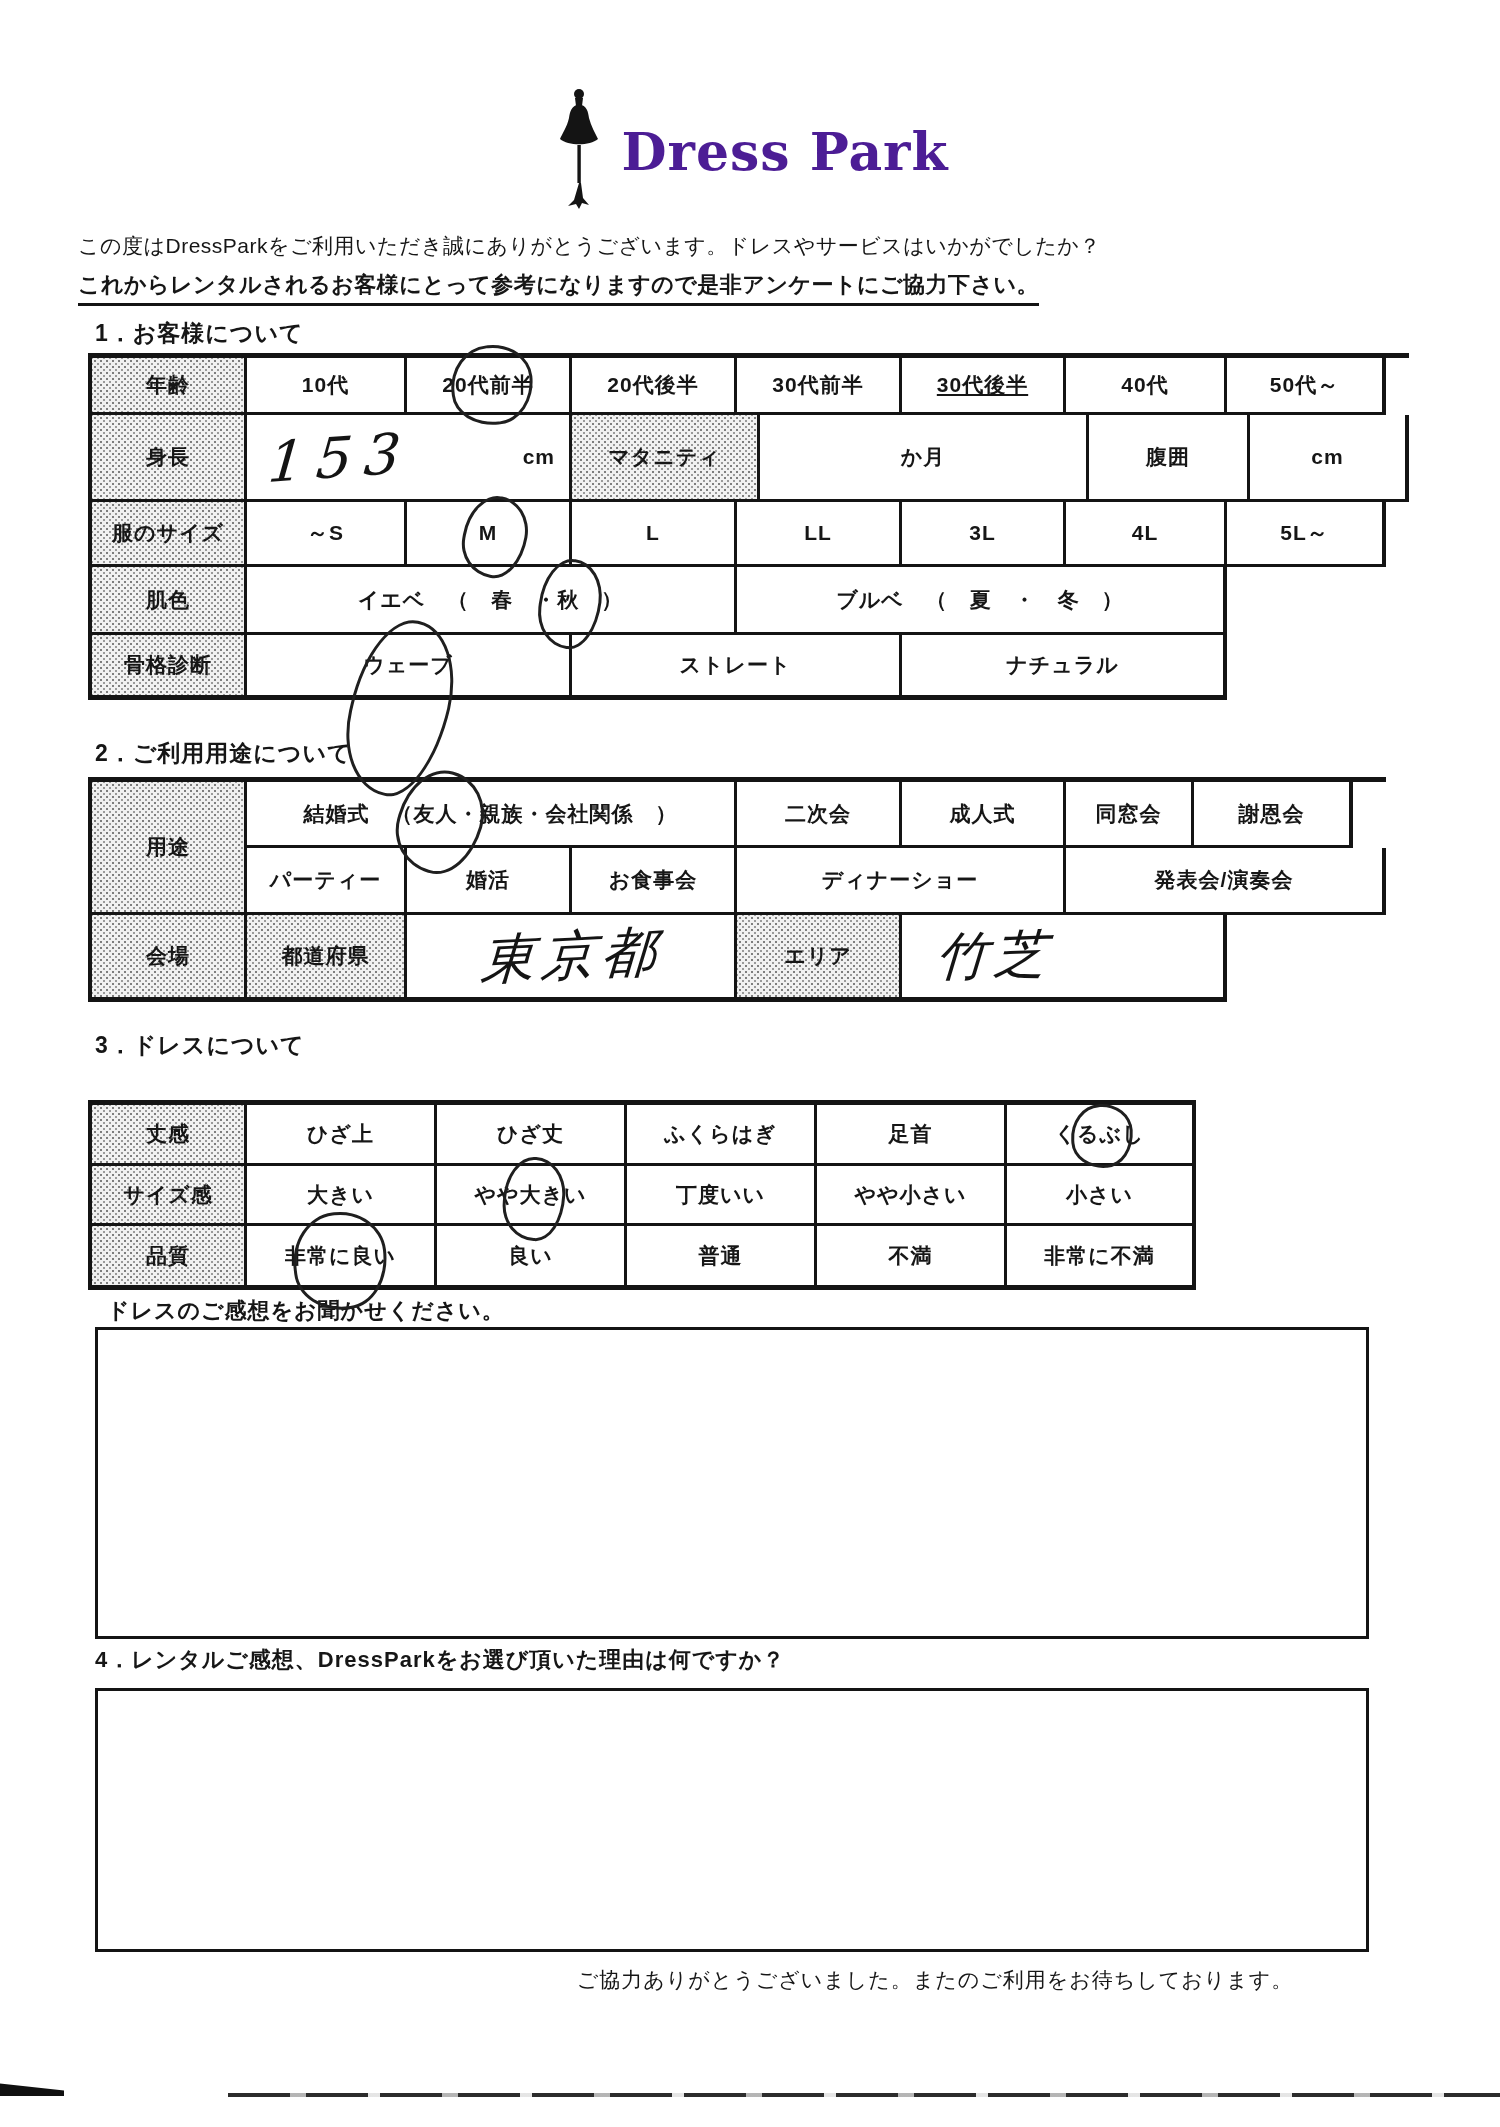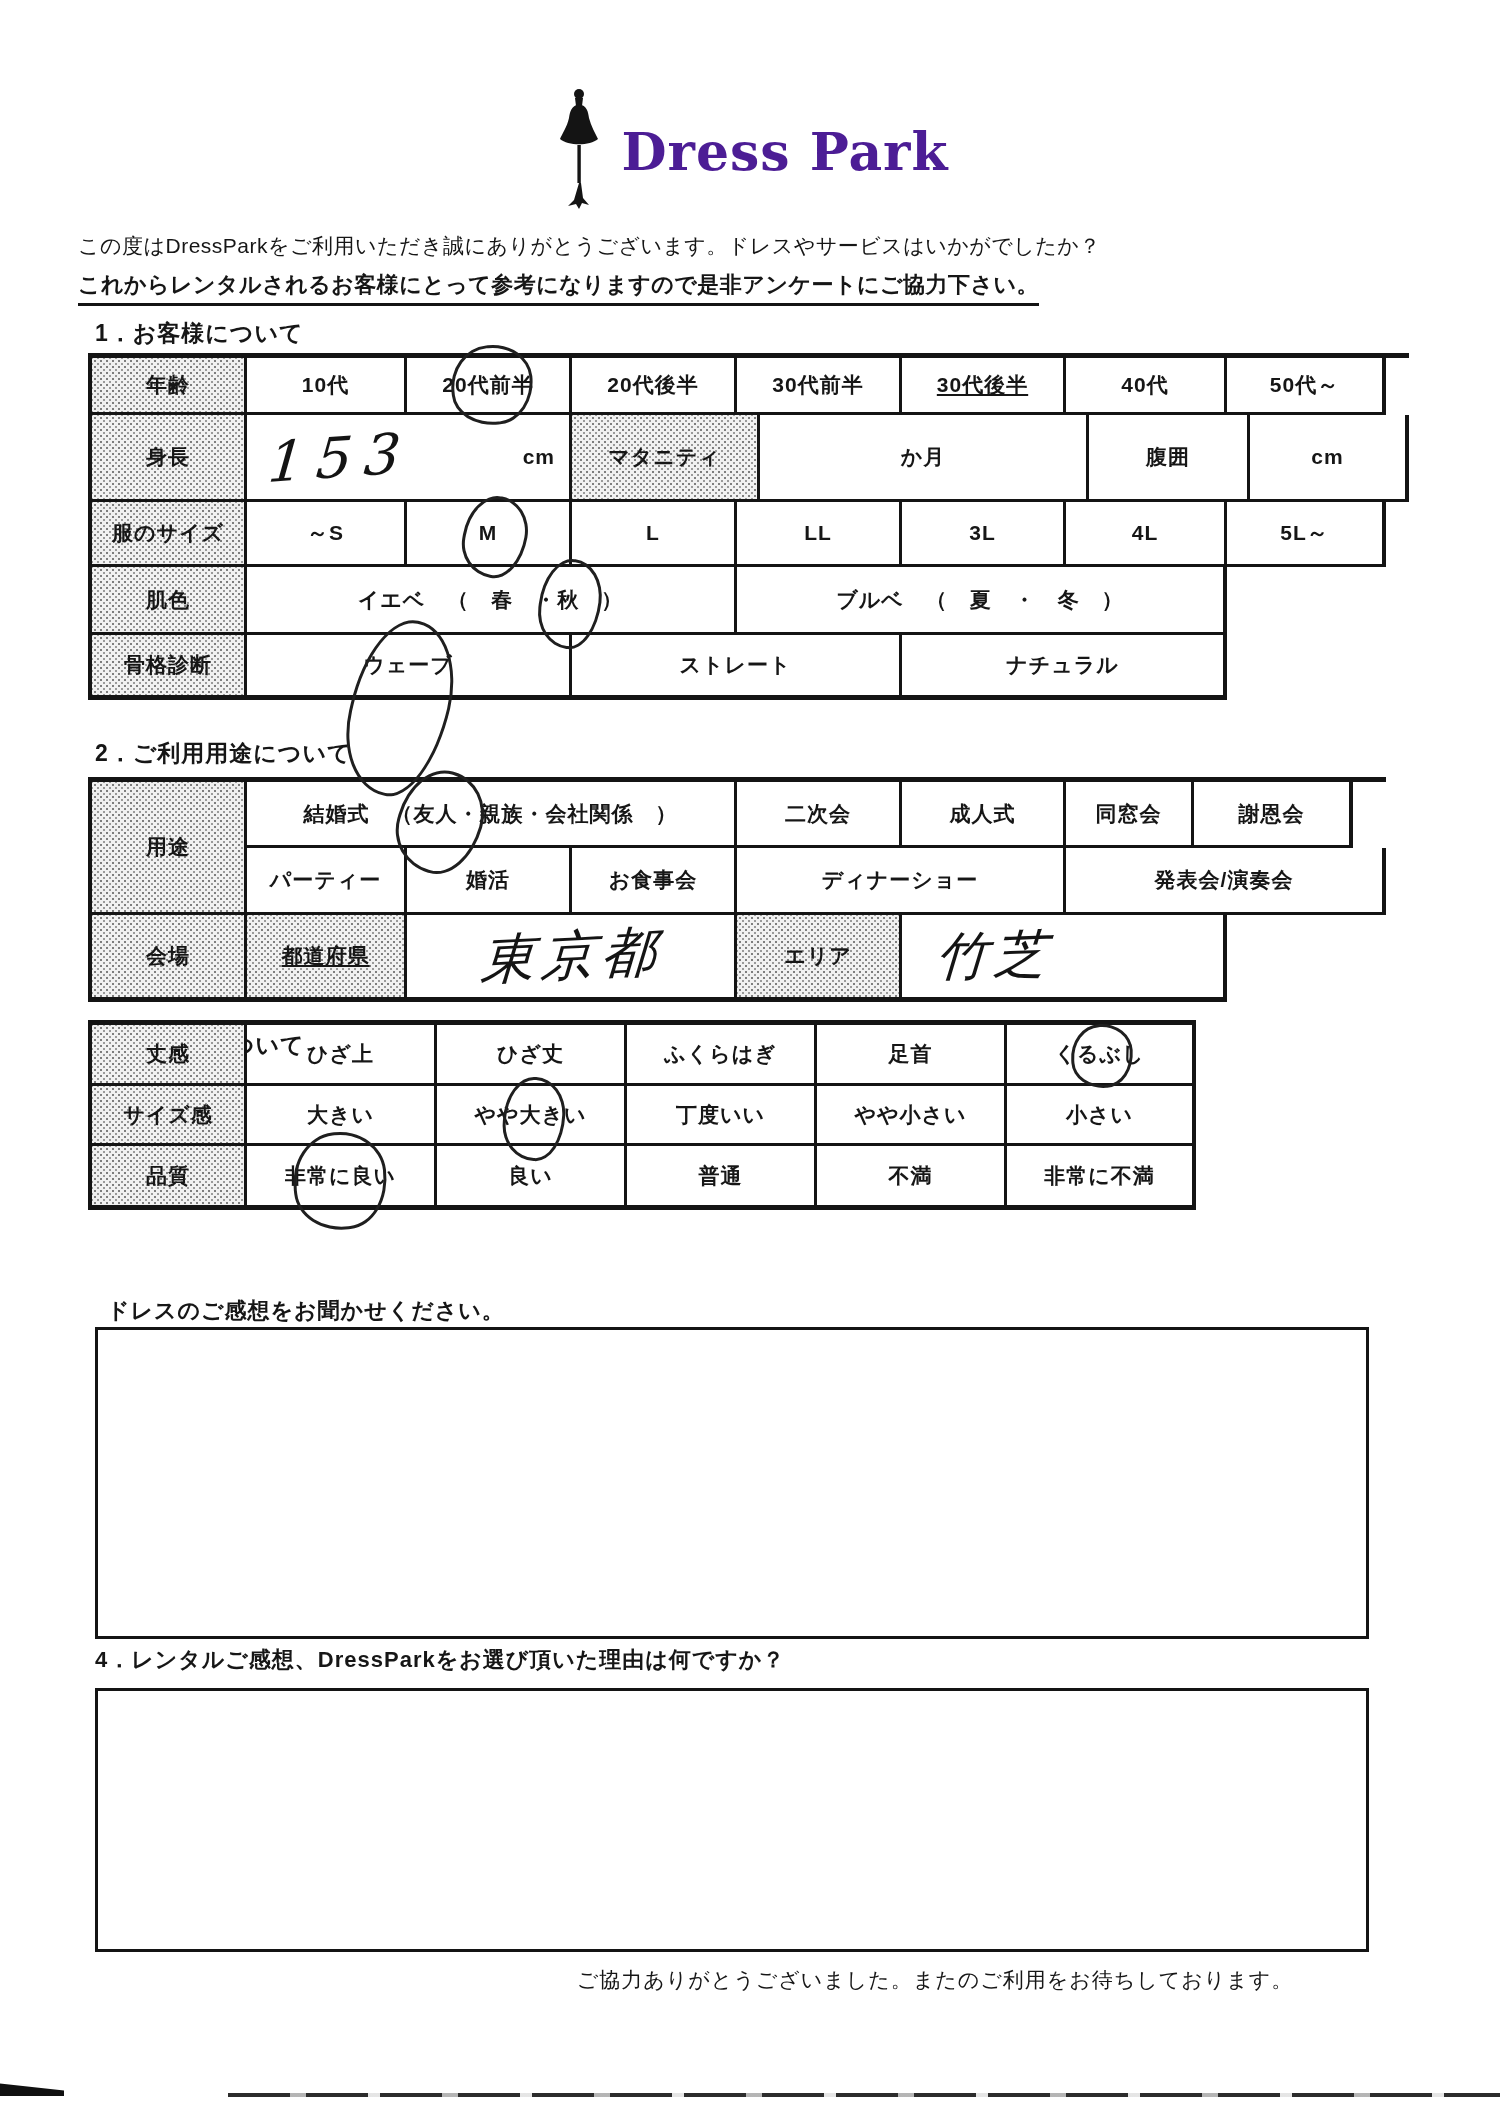--- a/index.html
+++ b/index.html
@@ -183,34 +183,34 @@
           <div class="tc" style="width:165px;">婚活</div>
           <div class="tc" style="width:165px;">お食事会</div>
           <div class="tc" style="width:329px;">ディナーショー</div>
           <div class="tc or" style="width:320px;">発表会/演奏会</div>
         </div>
       </div>
     </div>
 
     <div class="trow" style="height:87px;">
       <div class="tc shade ob" style="width:155px;">会場</div>
-      <div class="tc shade ob" style="width:160px;text-decoration:underline;">都道府県</div>
+      <div class="tc shade ob" style="width:160px;">都道府県</div>
       <div class="tc ob" style="width:330px;">
         <span class="hand hand-pref">東京都</span>
       </div>
       <div class="tc shade ob" style="width:165px;">エリア</div>
       <div class="tc ob or" style="width:325px;justify-content:flex-start;">
         <span class="hand hand-area">竹芝</span>
       </div>
     </div>
   </div>
 
   <h2 class="sec-title" style="top:1030px;">3．ドレスについて</h2>
 
-  <div class="tbl" style="left:88px;top:1020px;">
+  <div class="tbl" style="left:88px;top:1100px;">
     <div class="trow" style="height:61px;">
       <div class="tc shade" style="width:155px;">丈感</div>
       <div class="tc" style="width:190px;">ひざ上</div>
       <div class="tc" style="width:190px;">ひざ丈</div>
       <div class="tc" style="width:190px;">ふくらはぎ</div>
       <div class="tc" style="width:190px;">足首</div>
       <div class="tc or" style="width:189px;">
         <span>くるぶし</span>
         <span class="mark" style="left:64px;top:-1px;width:56px;height:58px;transform:rotate(-4deg);"></span>
       </div>

